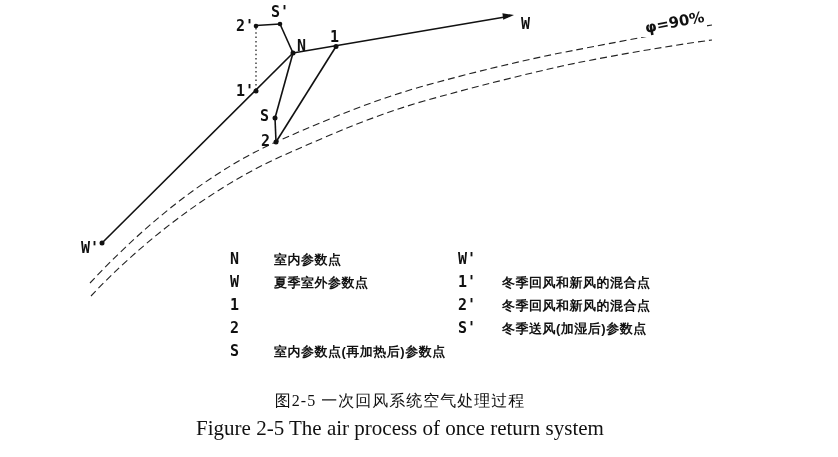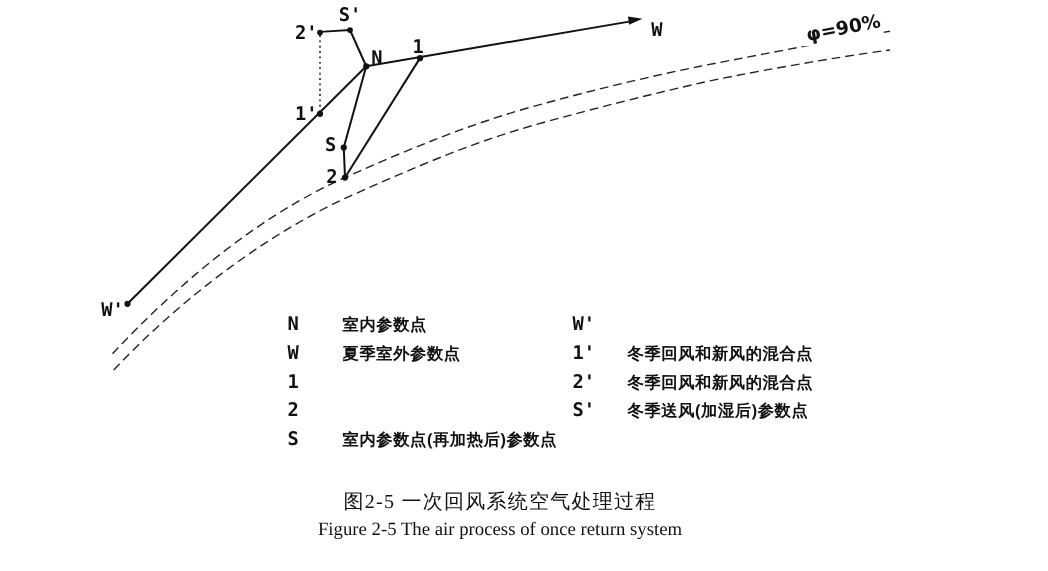--- a/index.html
+++ b/index.html
@@ -16,21 +16,21 @@
   .legend-row{display:flex;align-items:baseline;height:23px;}
   .legend-sym{width:44px;font-family:"DejaVu Sans Mono", monospace;
               font-weight:bold;font-size:15px;}
   .legend-desc{font-size:13px;font-weight:bold;letter-spacing:0.5px;
                font-family:Liberation Sans, sans-serif;}
 
   .captions{position:absolute;left:0;top:391px;width:800px;text-align:center;}
   .caption-zh{font-family:"Liberation Serif", "DejaVu Serif", serif;
               font-size:16px;letter-spacing:1px;}
   .caption-en{font-family:"Liberation Serif", "DejaVu Serif", serif;
-              font-size:15px;margin-top:4px;}
+              font-size:21px;margin-top:4px;}
 </style>
 </head>
 <body>
 
 <div class="figure">
 
   <svg class="diagram-svg" width="838" height="457" viewBox="0 0 838 457">
 
     <path d="M 90 283 C 135 235 200 176 276 142 C 330 118 372 101 420 87 C 470 73 516 62 560 53 C 592 47 662 33 712 25" fill="none" stroke="#222" stroke-width="1.1" stroke-dasharray="7 4"></path>
     <path d="M 91 296 C 136 248 206 190 282 156 C 336 132 376 115 424 101 C 474 87 518 76 562 66 C 594 59 666 46 712 40" fill="none" stroke="#222" stroke-width="1.1" stroke-dasharray="7 4"></path>

